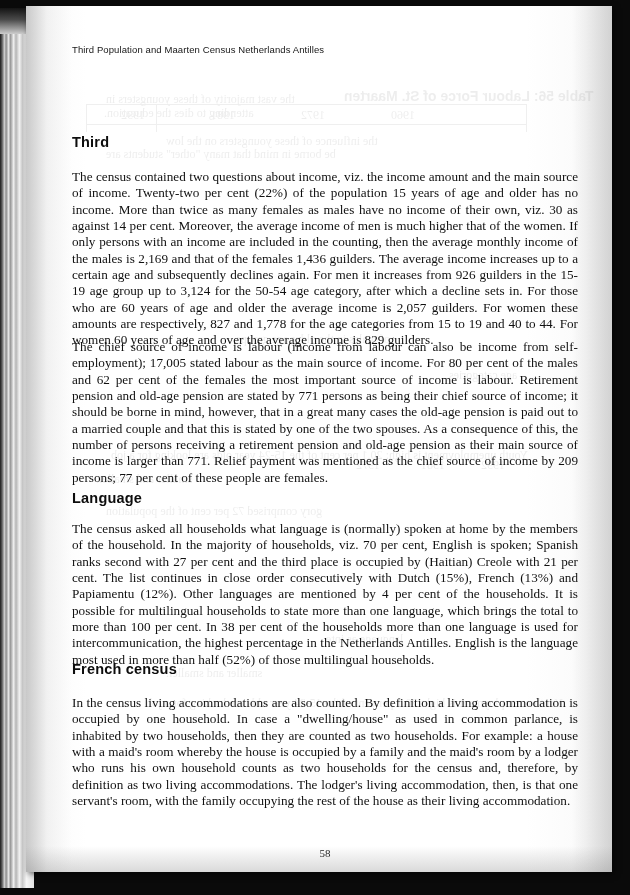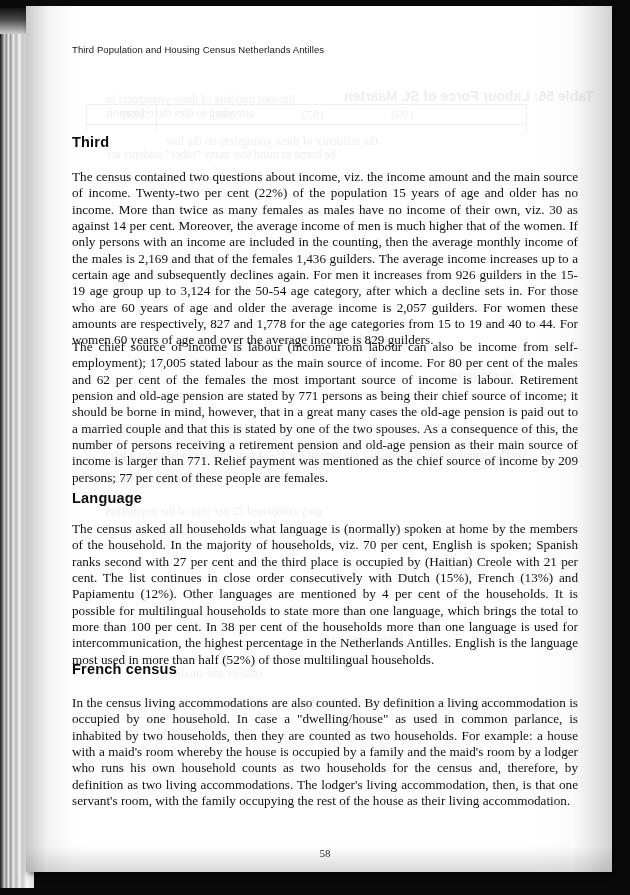--- a/index.html
+++ b/index.html
@@ -191,21 +191,21 @@
       <div class="ghost" style="left:395px; top:452px; font-size:12px;">1981</div>
       <div class="ghost" style="left:455px; top:452px; font-size:12px;">1992</div>
       <div class="ghost" style="left:80px; top:498px; font-size:12px;">gory comprised 72 per cent of the population</div>
       <div class="ghost" style="left:300px; top:626px; font-size:12px;">language as inte</div>
       <div class="ghost" style="left:120px; top:690px; font-size:12px;">Youth unemployment is high: 20.1 per cent of the 15-24 year olds are looking for a job</div>
       <div class="ghost" style="left:140px; top:660px; font-size:12px;">smaller and smaller.</div>
     </div>
 
     <div class="content">
 
-      <div class="running-head">Third Population and Housing Census Netherlands Antilles</div>
+      <div class="running-head">Third Population and Maarten Census Netherlands Antilles</div>
 
       <h2 class="section" style="top:128px;">Third</h2>
 
       <p class="body" style="top:163px;">The census contained two questions about income, viz. the income amount and the main source of income. Twenty-two per cent (22%) of the population 15 years of age and older has no income. More than twice as many females as males have no income of their own, viz. 30 as against 14 per cent. Moreover, the average income of men is much higher that of the women. If only persons with an income are included in the counting, then the average monthly income of the males is 2,169 and that of the females 1,436 guilders. The average income increases up to a certain age and subsequently declines again. For men it increases from 926 guilders in the 15-19 age group up to 3,124 for the 50-54 age category, after which a decline sets in. For those who are 60 years of age and older the average income is 2,057 guilders. For women these amounts are respectively, 827 and  1,778 for the age categories from 15 to 19 and 40 to 44. For women 60 years of age and over the average income is 829 guilders.</p>
 
       <p class="body" style="top:333px;">The chief source of income is labour (income from labour can also be income from self-employment); 17,005 stated labour as the main source of income. For 80 per cent of the males and 62 per cent of the females the most important source of income is labour.
 Retirement pension and old-age pension are stated by 771 persons as being their chief source of income; it should be borne in mind, however, that in a great many cases the old-age pension is paid out to a married couple and that this is stated by one of the two spouses. As a consequence of this, the number of persons receiving a retirement pension and old-age pension as their main source of income is larger than 771. Relief payment was mentioned as the chief source of income by 209 persons; 77 per cent of these people are females.</p>
 
       <h2 class="section" style="top:484px;">Language</h2>
 

